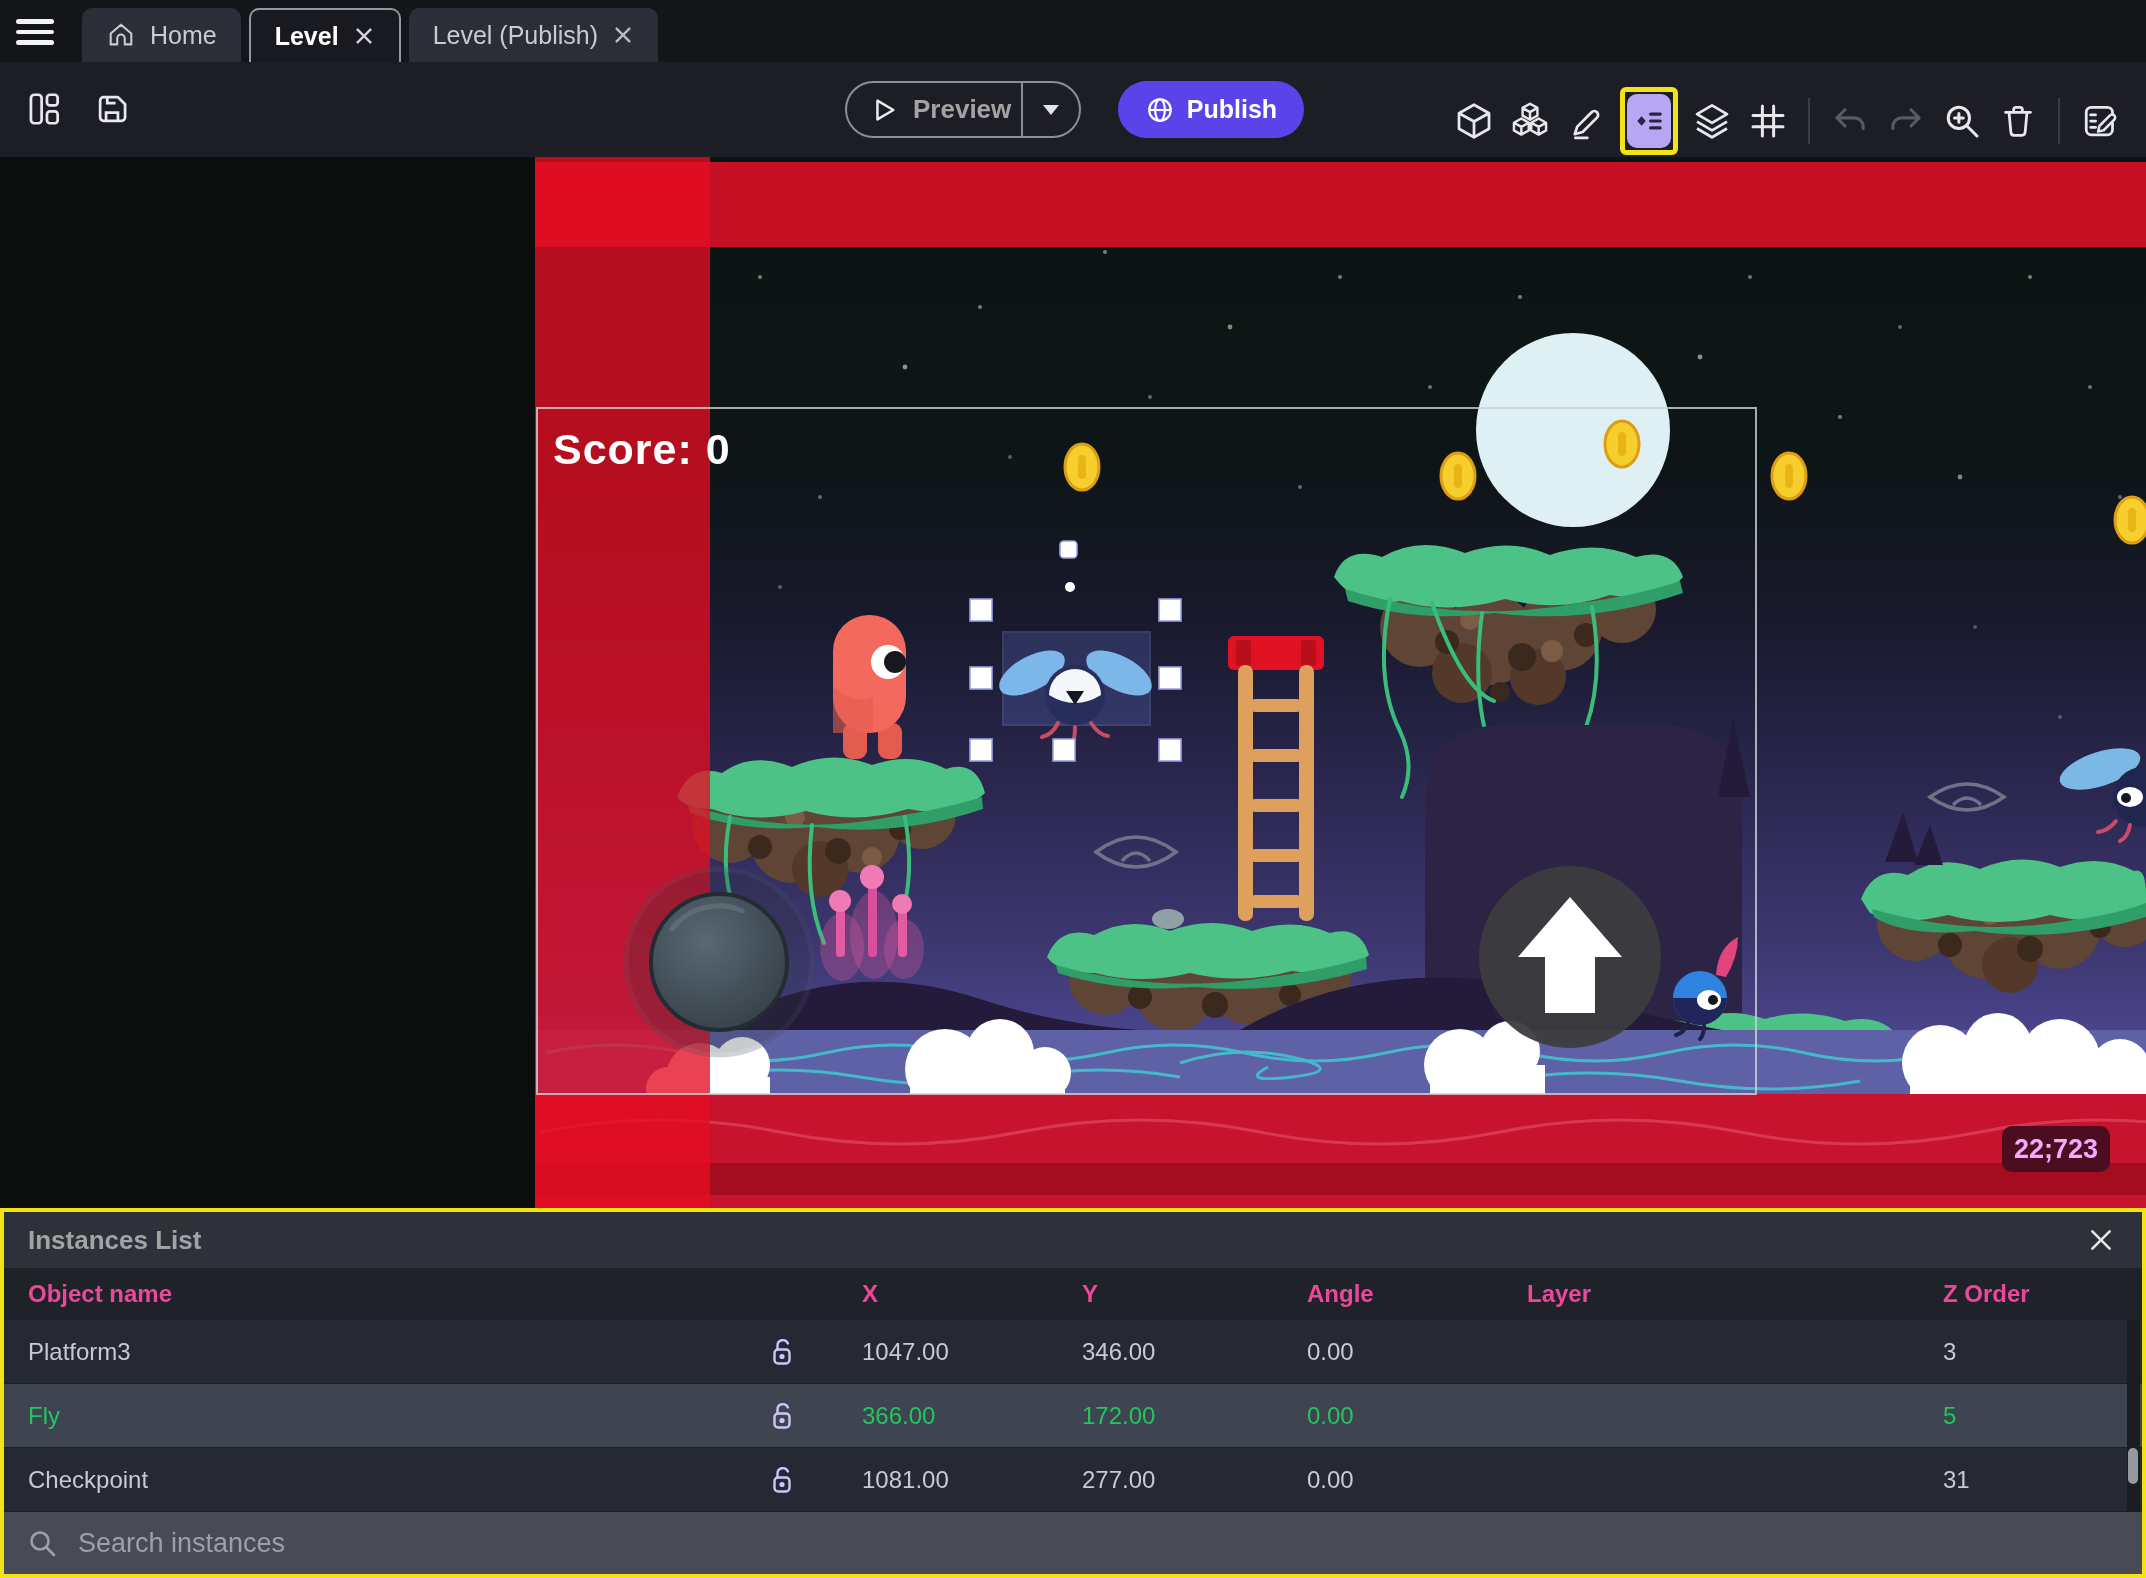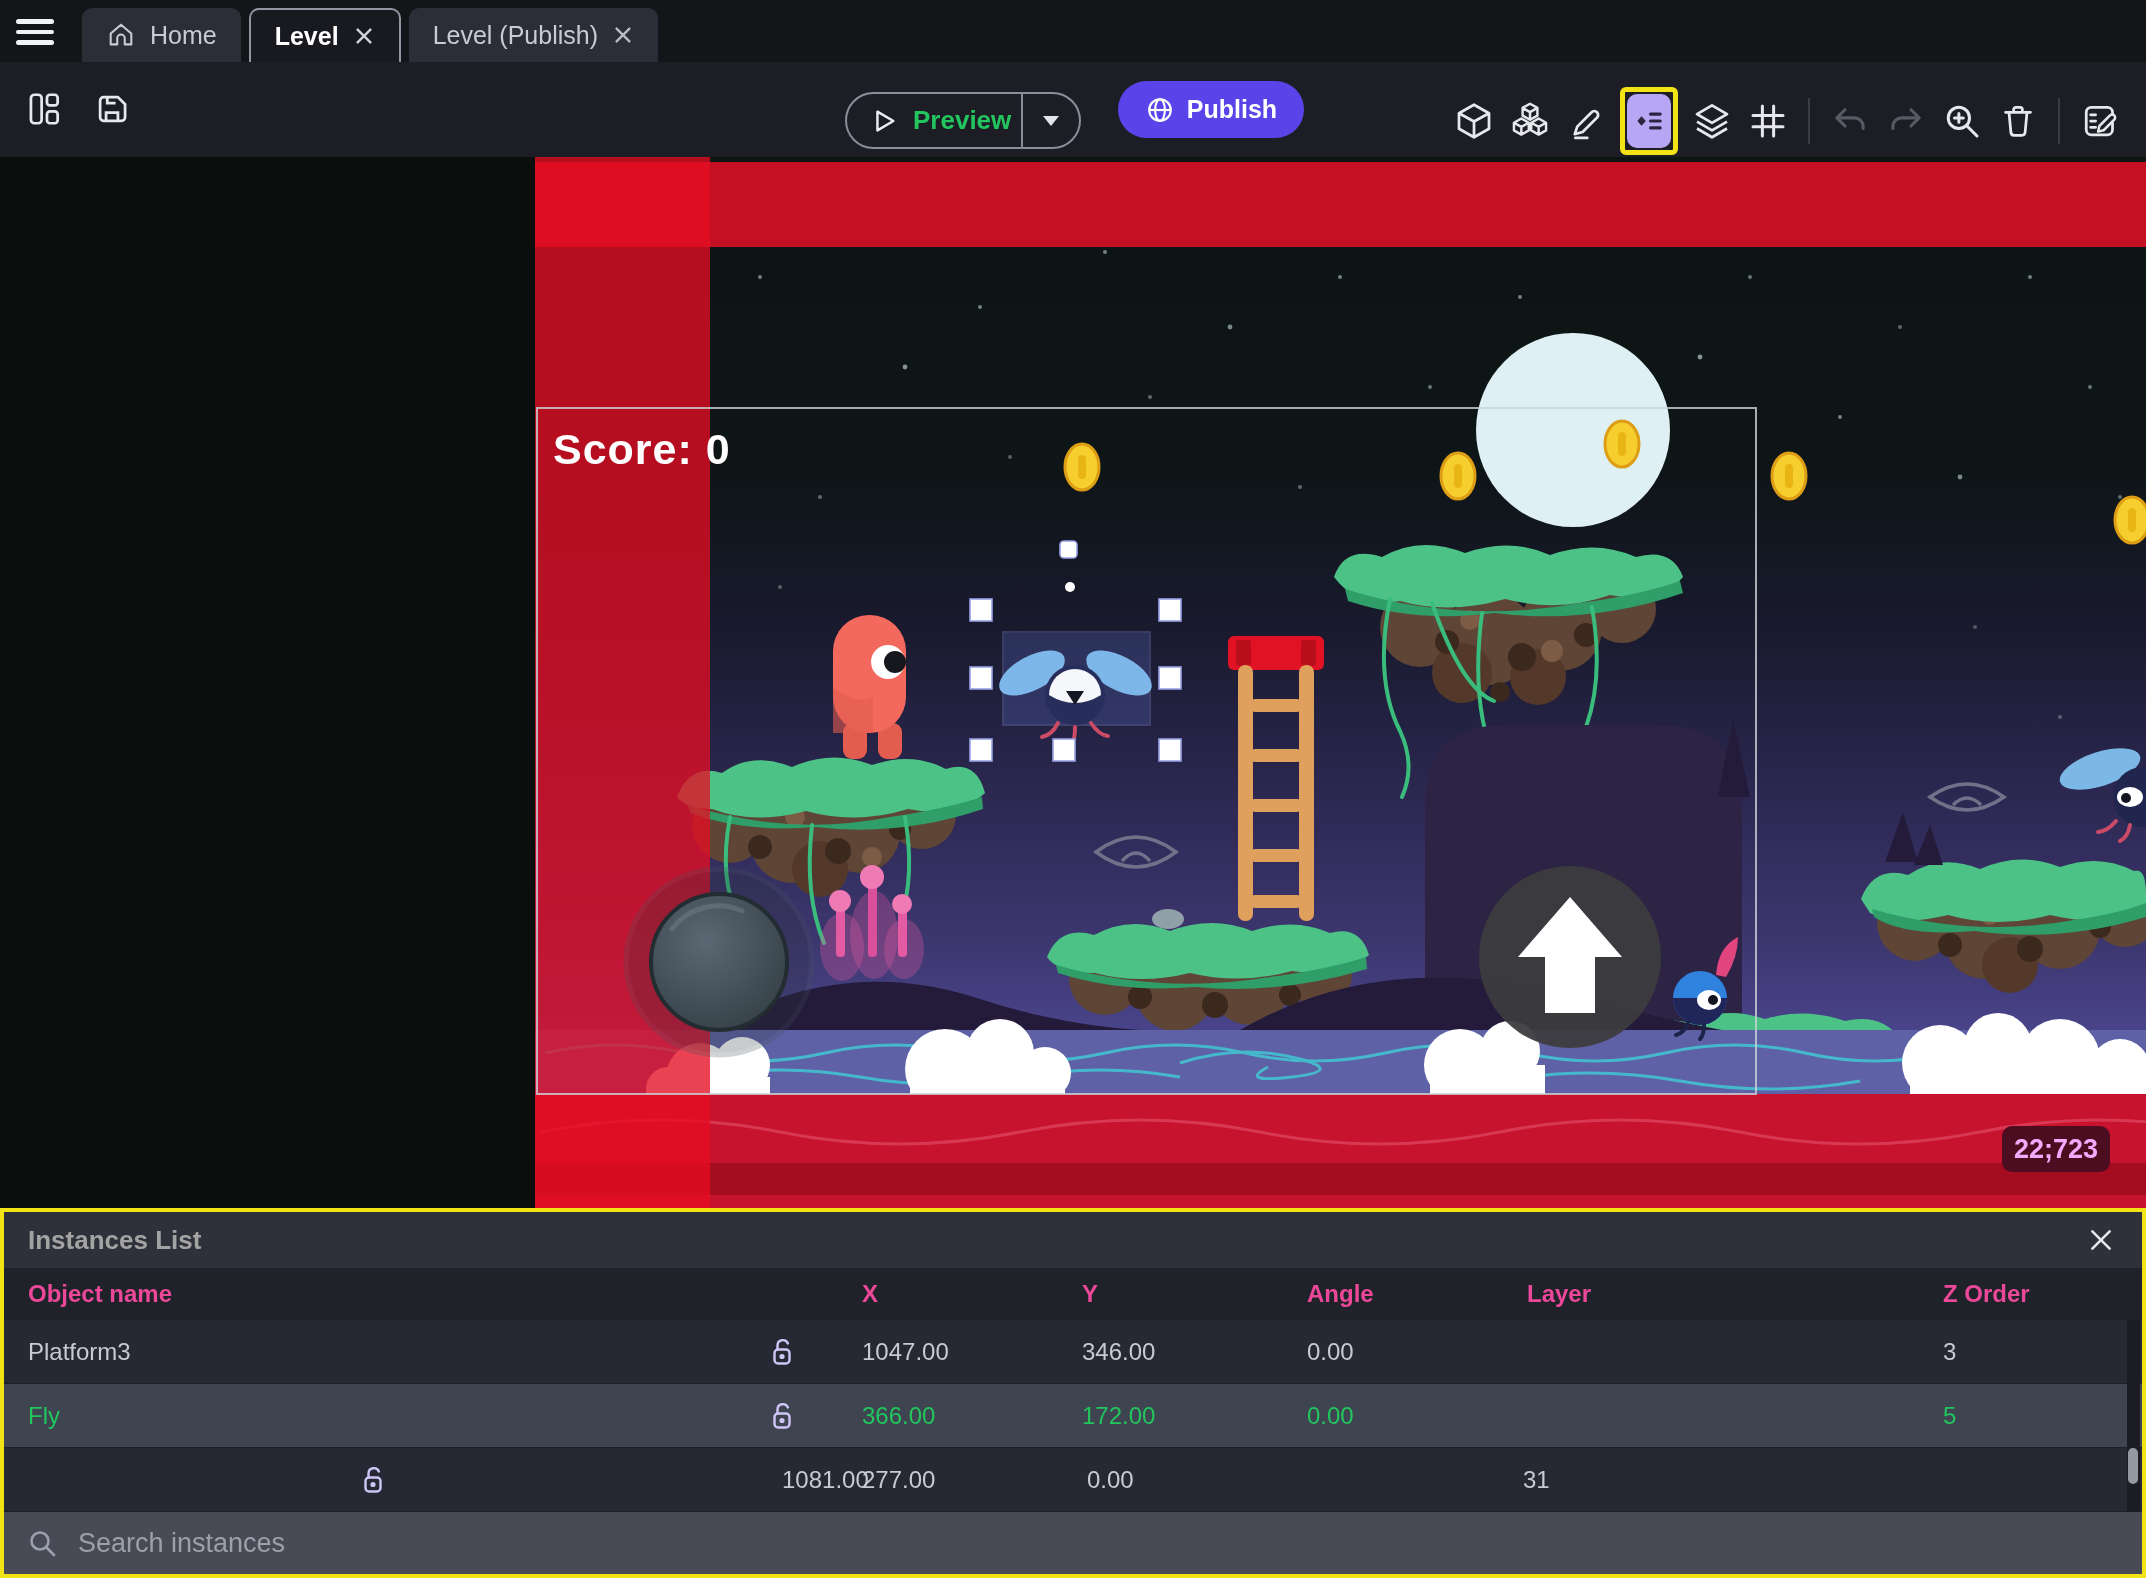--- a/index.html
+++ b/index.html
@@ -13,21 +13,21 @@
   .tab{height:54px;display:flex;align-items:center;gap:14px;padding:0 24px;border-radius:10px 10px 0 0;background:#2c2e37;color:#c9cbd3;font-size:25px;margin-right:8px;cursor:pointer;}
   .tab .tab-x{width:22px;height:22px;opacity:.9;}
   .tab.first{margin-left:82px;}
   .tab.active{background:#191a20;border:2px solid #9296a2;border-bottom:none;color:#fff;font-weight:bold;}
   .tab-icon{width:30px;height:30px;}
 
   
   .toolbar{position:absolute;left:0;top:62px;width:2146px;height:95px;background:#1d1e25;}
   .tb-icon{width:44px;height:44px;display:flex;align-items:center;justify-content:center;cursor:pointer;border-radius:8px;}
   .tb-left{position:absolute;left:22px;top:25px;display:flex;gap:24px;}
-  .btn-preview{position:absolute;left:845px;top:30px;height:57px;display:flex;align-items:center;border:2px solid #8a8e9a;border-radius:30px;color:#22c55e;cursor:pointer;}
+  .btn-preview{position:absolute;left:845px;top:19px;height:57px;display:flex;align-items:center;border:2px solid #8a8e9a;border-radius:30px;color:#a3a3a3;cursor:pointer;}
   .btn-preview .lab{font-size:26px;font-weight:bold;padding:0 10px 0 14px;}
   .btn-preview .picon{margin-left:22px;}
   .btn-preview .sep{width:2px;align-self:stretch;background:#8a8e9a;}
   .btn-preview .caret{width:56px;display:flex;align-items:center;justify-content:center;align-self:stretch;}
   .btn-publish{position:absolute;left:1118px;top:19px;height:57px;width:186px;background:#5a43e8;border-radius:30px;display:flex;align-items:center;justify-content:center;gap:12px;color:#fff;font-size:25px;font-weight:bold;cursor:pointer;}
   .tb-right{position:absolute;right:24px;top:25px;display:flex;gap:12px;align-items:center;}
   .tb-divider{width:2px;height:46px;background:#3a3c46;margin:0 6px;}
   .hl-wrap{border:5px solid #f2e414;border-radius:6px;padding:2px;background:#1d1e25;}
   .hl-inner{width:44px;height:54px;background:#b7a6f3;border-radius:10px;display:flex;align-items:center;justify-content:center;}
 
@@ -547,20 +547,21 @@
             <path d="M11.5 13.5 V9.5 a5.4 5.4 0 0 1 10.4 -2" fill="none" stroke="#cfc5f6" stroke-width="2.4" stroke-linecap="round"></path>
           </svg>
         </div>
         <div class="cpad rx">366.00</div>
         <div class="cpad ry">172.00</div>
         <div class="cpad2 rangle">0.00</div>
         <div class="cpad2 rlayer"></div>
         <div class="cz rz">5</div>
       </div>
         <div class="grid irow">
+        <div class="c1 rname">Checkpoint</div>
         <div class="lockcell">
           <svg width="32" height="32" viewBox="0 0 32 32">
             <rect x="8.5" y="13.5" width="15" height="14" rx="3.5" fill="none" stroke="#cfc5f6" stroke-width="2.4"></rect>
             <circle cx="16" cy="20.5" r="2.6" fill="#cfc5f6"></circle>
             <path d="M11.5 13.5 V9.5 a5.4 5.4 0 0 1 10.4 -2" fill="none" stroke="#cfc5f6" stroke-width="2.4" stroke-linecap="round"></path>
           </svg>
         </div>
         <div class="cpad rx">1081.00</div>
         <div class="cpad ry">277.00</div>
         <div class="cpad2 rangle">0.00</div>

